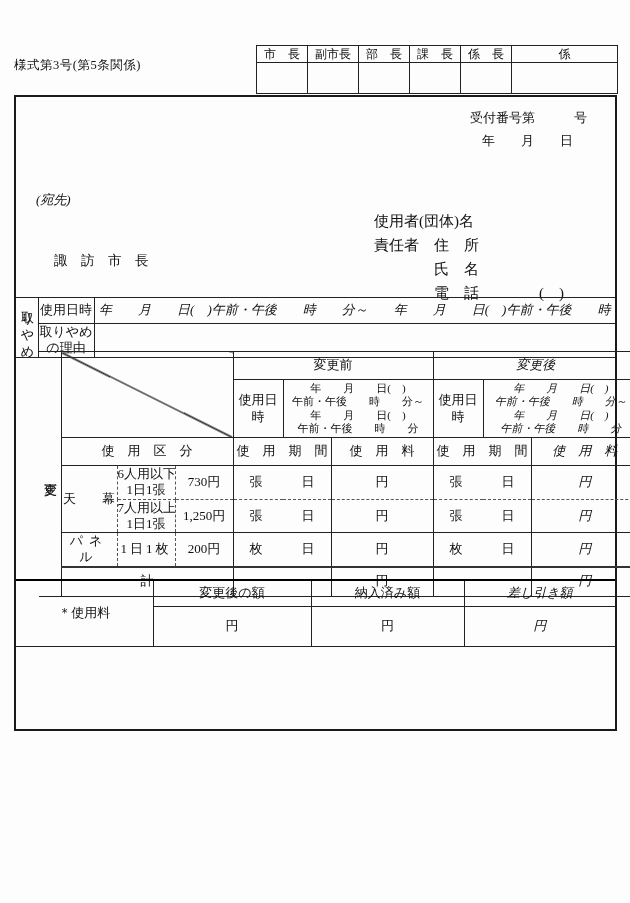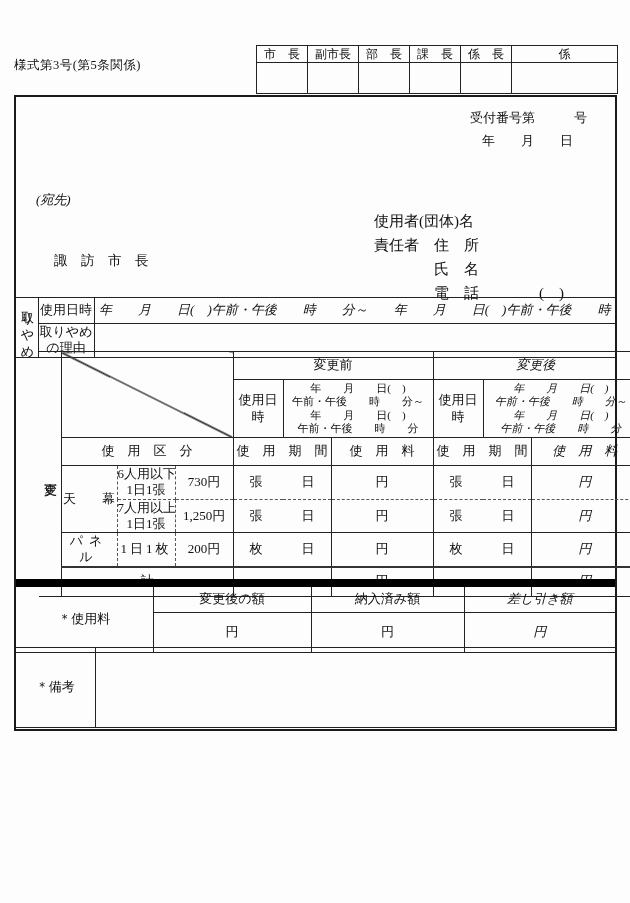--- a/index.html
+++ b/index.html
@@ -59,21 +59,21 @@
   .dash-b{border-bottom:1px dashed #555 !important;}
   .dash-t{border-top:1px dashed #555 !important;}
   .spec{font-size:10.5px;line-height:12px;text-align:left;padding-left:3px;white-space:pre;}
   .spec1{font-size:11px;letter-spacing:3px;}
   .price{text-align:right;padding-right:6px;font-size:12px;}
   .unit{font-size:12.5px;white-space:pre;}
   .yen{text-align:right;padding-right:10px;font-size:12.5px;}
   .panel{letter-spacing:6px;padding-left:4px;text-align:left;font-size:12.5px;}
   .tent{font-size:12.5px;white-space:pre;}
 
-  .tC tr:first-child td{border-top:8px solid #000000;height:25px;}
+  .tC tr:first-child td{border-top:2px solid #000000;height:25px;}
   .tC tr:last-child td{height:39px;}
   .tC .feelabel{font-size:13px;}
 
   .tD td{height:79px;border-bottom:none;}
   .tD .rlabel{font-size:13px;}
 </style>
 </head>
 <body>
 
 <div class="page">
@@ -236,27 +236,15 @@
         <td>差し引き額</td>
       </tr>
       <tr>
         <td class="yen">円</td>
         <td class="yen">円</td>
         <td class="yen">円</td>
       </tr>
     </tbody>
       </table>
 
-    <table class="grid tD">
-      <colgroup>
-          <col style="width:79px">
-          <col style="width:520px">
-        </colgroup>
-      <tbody>
-          <tr>
-        <td class="rlabel">＊備考</td>
-        <td></td>
-      </tr>
-    </tbody>
-      </table>
 
   </div>
 </div>
 
 </body></html>

